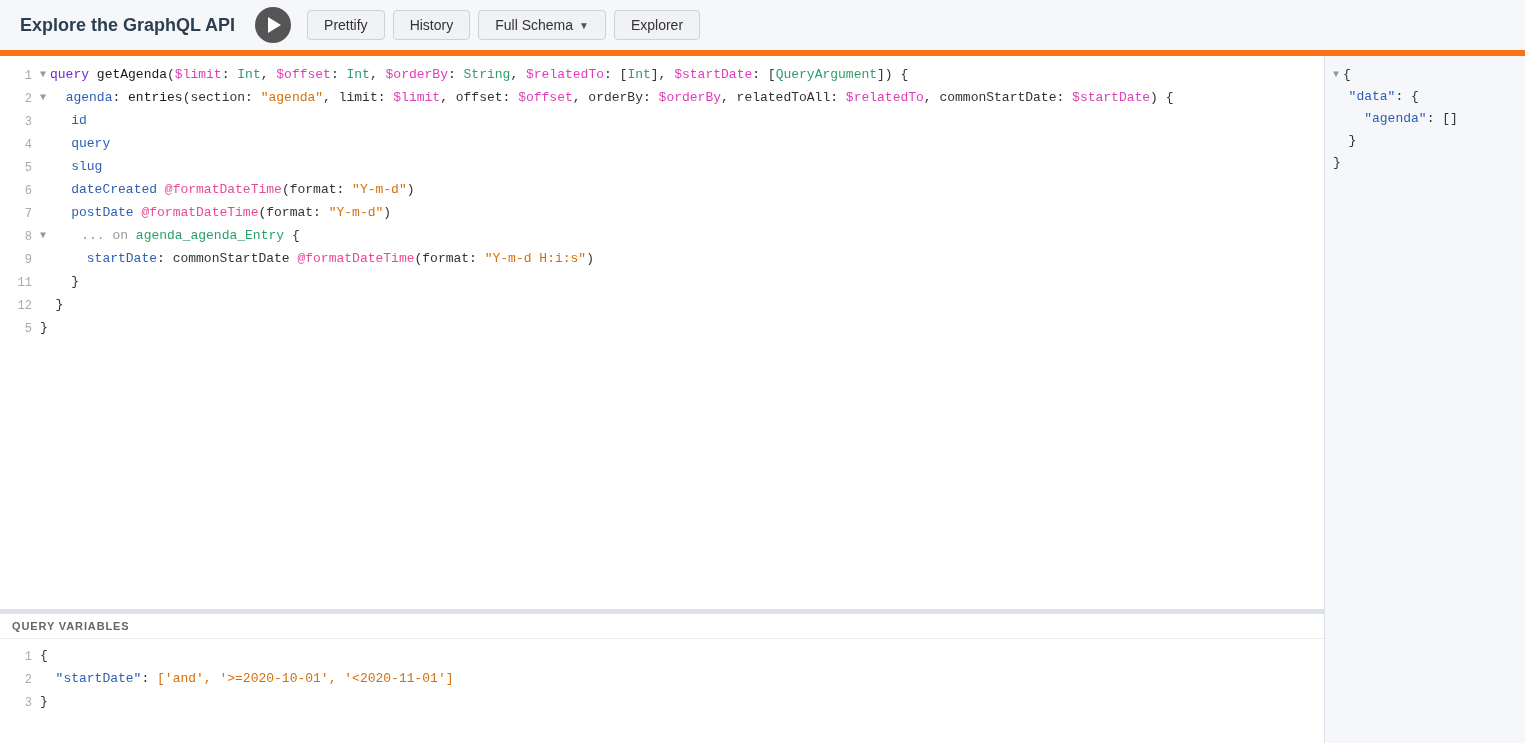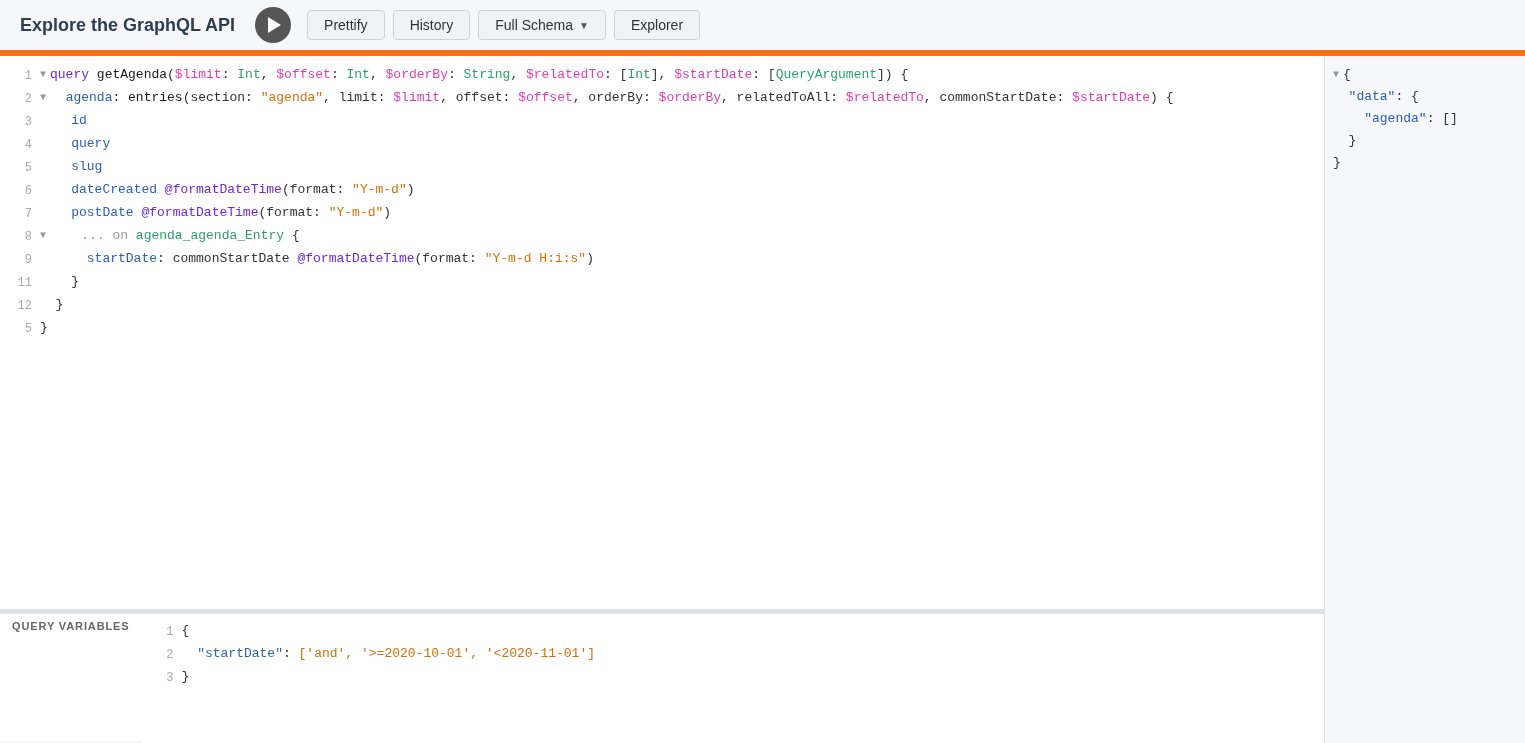--- a/index.html
+++ b/index.html
@@ -128,41 +128,41 @@
       flex: 1;
       white-space: pre;
     }
 
     
     .c-keyword { color: #6d28d9; }
     .c-funcname { color: #1a1a1a; }
     .c-param { color: #e03cb8; }
     .c-type { color: #2d9e6b; }
     .c-string { color: #d4700a; }
-    .c-directive { color: #6d28d9; }
+    .c-directive { color: #ec4899; }
     .c-field { color: #2c5fb3; font-family: Liberation Mono, monospace; }
     .c-punct { color: #333; }
     .c-comment { color: #999; }
 
     
     .h-resizer {
       height: 4px;
       background: #dde2e8;
       cursor: row-resize;
       flex-shrink: 0;
     }
 
     
     .query-vars-panel {
       height: 130px;
       background: #fff;
       border-top: 1px solid #dde2e8;
       flex-shrink: 0;
       display: flex;
-      flex-direction: row;
+      flex-direction: column;
     }
 
     .query-vars-header {
       padding: 6px 12px;
       font-size: 11px;
       font-weight: 600;
       color: #666;
       letter-spacing: 0.08em;
       border-bottom: 1px solid #eee;
       text-transform: uppercase;

